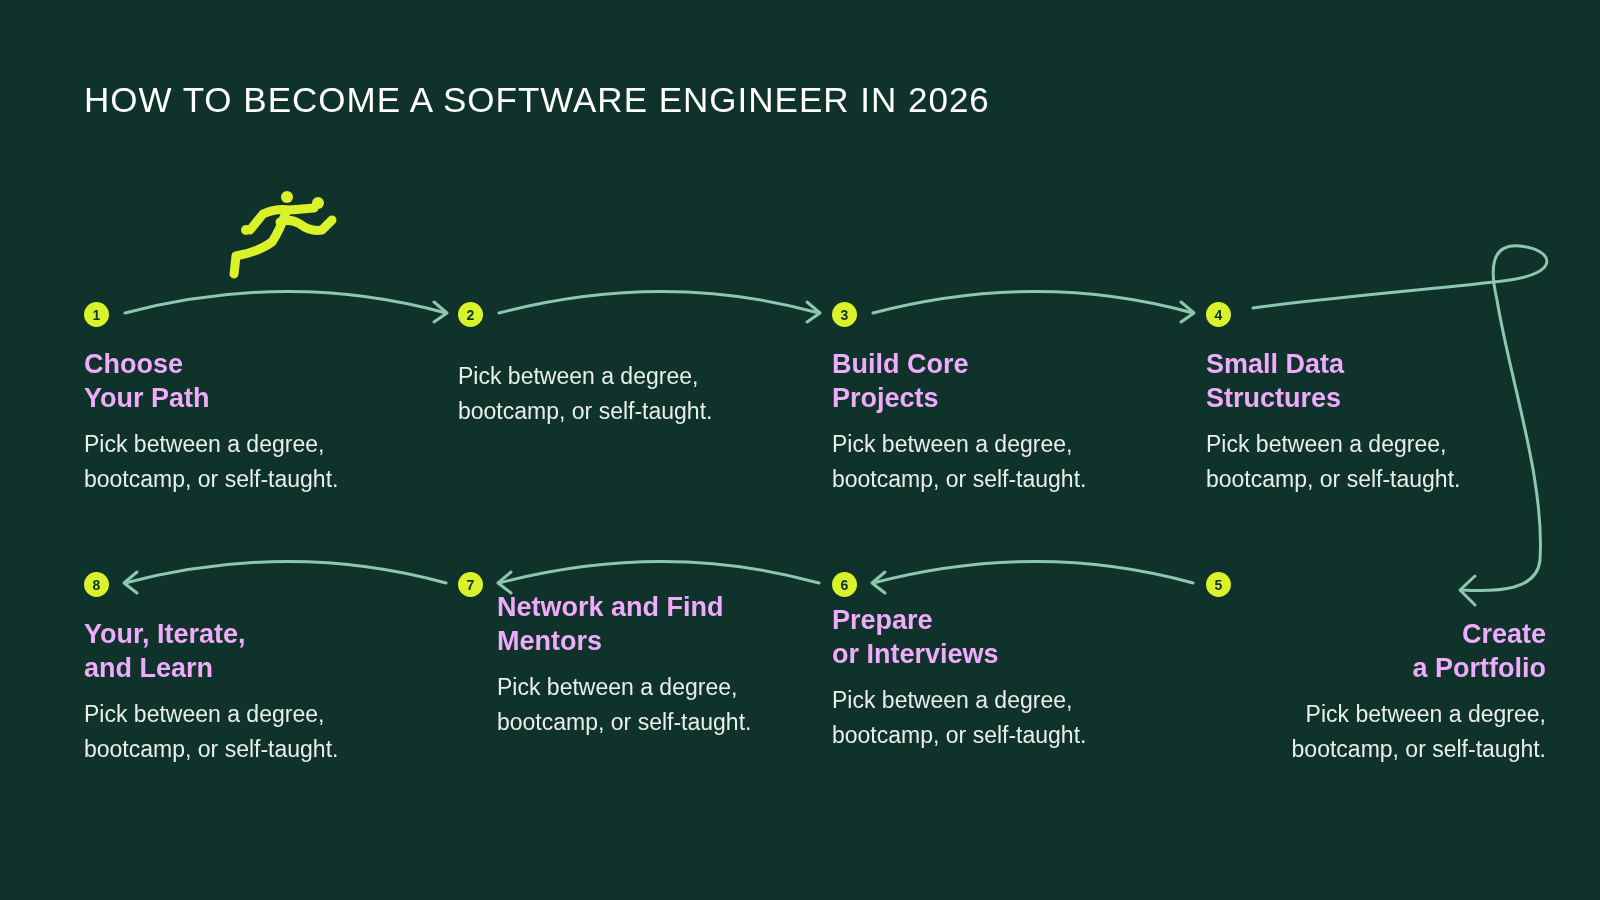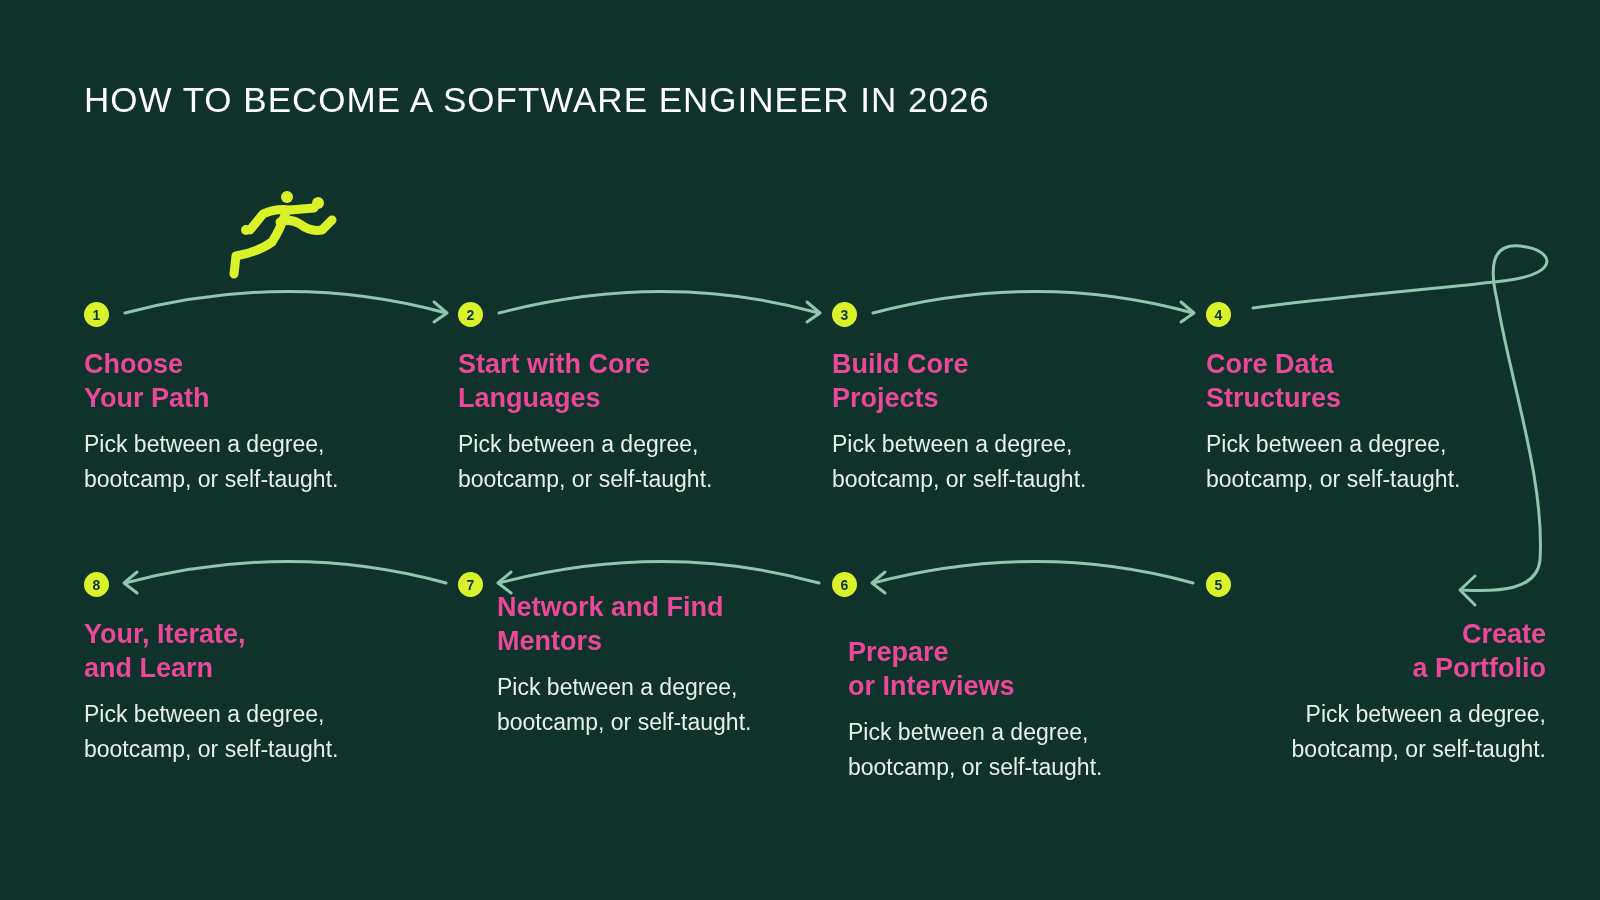--- a/index.html
+++ b/index.html
@@ -3,21 +3,21 @@
 <meta charset="utf-8">
 <style>
   html, body { margin:0; padding:0; }
   body { width:1600px; height:900px; background:#0f332a; overflow:hidden; position:relative;
          font-family:"Liberation Sans", "DejaVu Sans", sans-serif; color:#ffffff; }
   .title { position:absolute; left:84px; top:80px; font-size:35px; font-weight:400; letter-spacing:1px; color:#ffffff; }
   svg.flow { position:absolute; left:0; top:0; width:1600px; height:900px; }
   .badge { position:absolute; width:25px; height:25px; border-radius:50%; background:#d9f22a; color:#0f332a;
            font-size:14px; font-weight:700; display:flex; align-items:center; justify-content:center; }
   .step { position:absolute; width:340px; }
-  .step-title { font-size:27px; font-weight:700; line-height:34px; color:#ec4899; white-space:pre-line; }
+  .step-title { font-size:27px; font-weight:700; line-height:34px; color:#f0abfc; white-space:pre-line; }
   .step-desc { margin-top:12px; font-size:23px; line-height:35px; color:#e8efe9; white-space:pre-line; }
   .runner { position:absolute; left:228px; top:190px; width:116px; height:96px; }
 </style>
 </head>
 <body>
 
 <div class="title">HOW TO BECOME A SOFTWARE ENGINEER IN 2026</div>
 
 <svg class="flow" viewBox="0 0 1600 900" fill="none" stroke="#8cc7ae" stroke-width="3" stroke-linecap="round" stroke-linejoin="round">
 
@@ -69,52 +69,50 @@
 <div class="badge" style="left:84px;top:302px;">1</div>
 <div class="step" style="left:84px;top:347px;">
   <div class="step-title">Choose
 Your Path</div>
   <div class="step-desc">Pick between a degree,
 bootcamp, or self-taught.</div>
 </div>
 
 <div class="badge" style="left:458px;top:302px;">2</div>
 <div class="step" style="left:458px;top:347px;">
-  <div class="step-title">Start with Core
-Languages</div>
   <div class="step-desc">Pick between a degree,
 bootcamp, or self-taught.</div>
 </div>
 
 <div class="badge" style="left:832px;top:302px;">3</div>
 <div class="step" style="left:832px;top:347px;">
   <div class="step-title">Build Core
 Projects</div>
   <div class="step-desc">Pick between a degree,
 bootcamp, or self-taught.</div>
 </div>
 
 <div class="badge" style="left:1206px;top:302px;">4</div>
 <div class="step" style="left:1206px;top:347px;">
-  <div class="step-title">Core Data
+  <div class="step-title">Small Data
 Structures</div>
   <div class="step-desc">Pick between a degree,
 bootcamp, or self-taught.</div>
 </div>
 
 <div class="badge" style="left:1206px;top:572px;">5</div>
 <div class="step" style="left:1206px;top:617px;text-align:right;">
   <div class="step-title">Create
 a Portfolio</div>
   <div class="step-desc">Pick between a degree,
 bootcamp, or self-taught.</div>
 </div>
 
 <div class="badge" style="left:832px;top:572px;">6</div>
-<div class="step" style="left:832px;top:635px;margin-left:16px;">
+<div class="step" style="left:832px;top:603px;">
   <div class="step-title">Prepare
 or Interviews</div>
   <div class="step-desc">Pick between a degree,
 bootcamp, or self-taught.</div>
 </div>
 
 <div class="badge" style="left:458px;top:572px;">7</div>
 <div class="step" style="left:458px;top:590px;margin-left:39px;">
   <div class="step-title">Network and Find
 Mentors</div>

